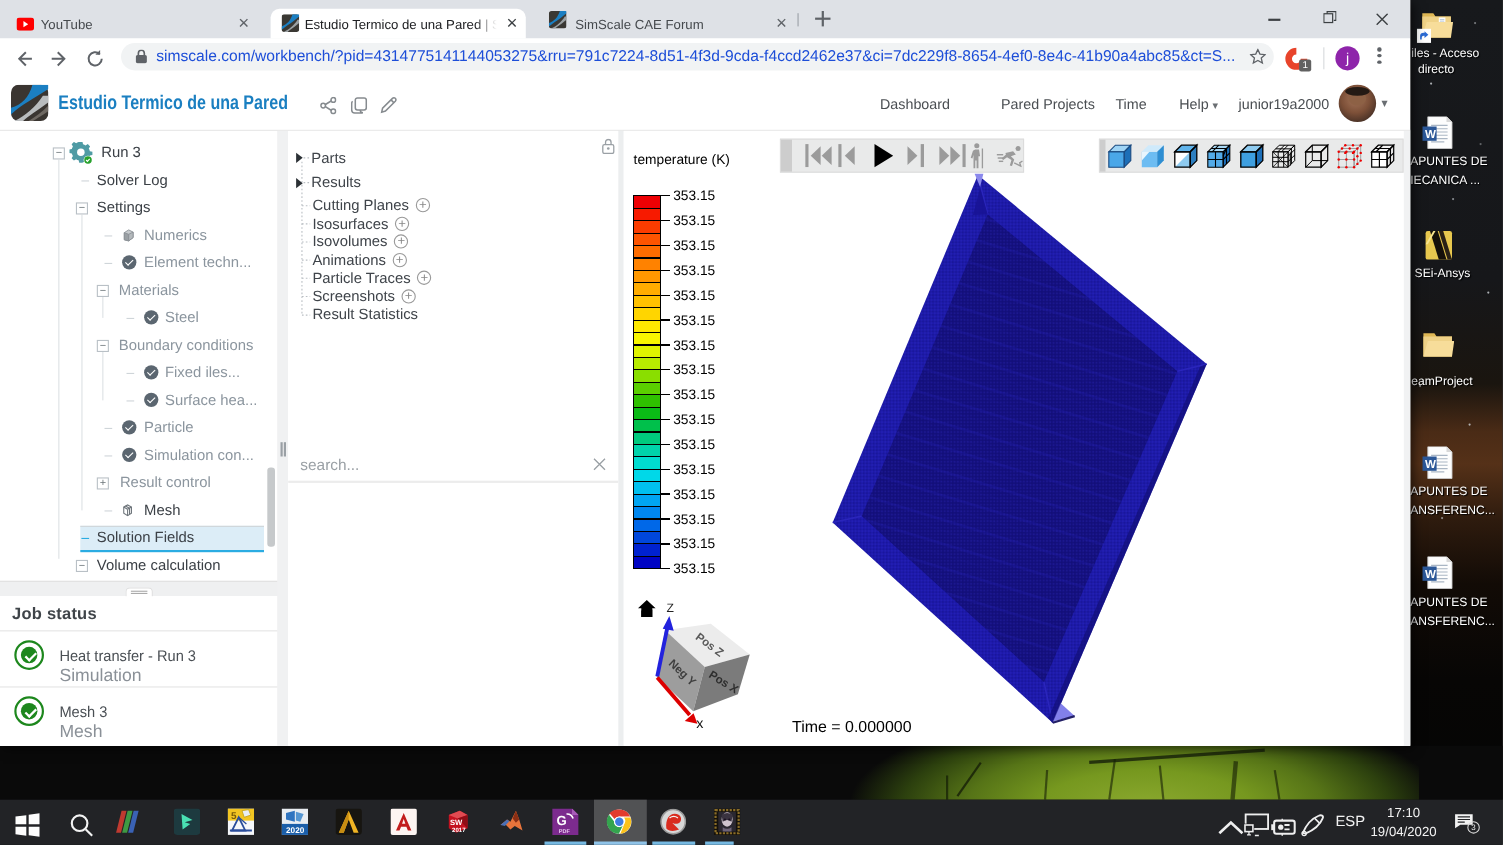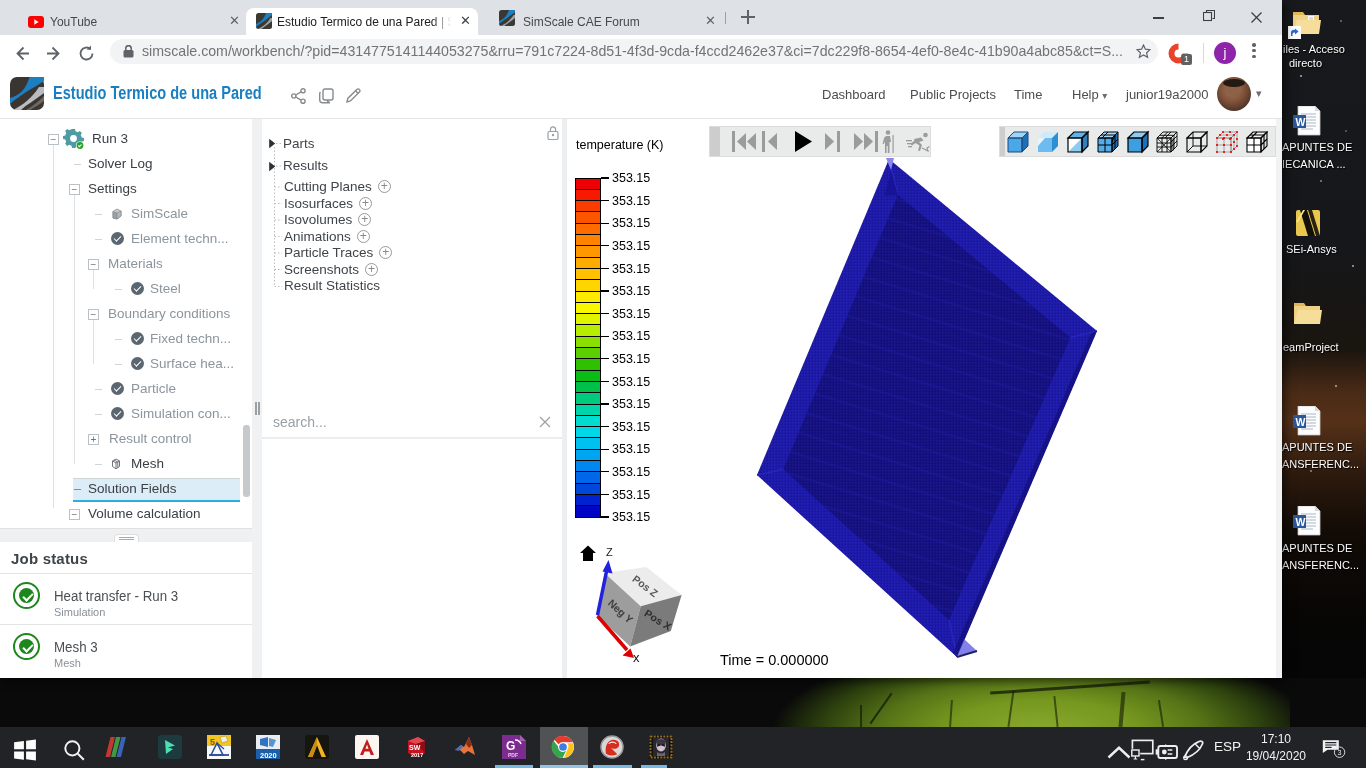--- a/index.html
+++ b/index.html
@@ -18,21 +18,21 @@
 
 #browser{position:absolute;left:0;top:0;width:1282px;height:678px;background:#fff;z-index:10;box-shadow:3px 3px 9px rgba(0,0,0,.55)}
 #tabstrip{position:absolute;left:0;top:0;width:1282px;height:35px;background:#dee1e6}
 .tab{position:absolute;top:8px;height:27px;font-size:12px;color:#45494d}
 .tab .ttl{position:absolute;left:28px;top:7px;white-space:nowrap;overflow:hidden}
 .tabx{position:absolute;top:7px;width:13px;height:13px;color:#5f6368;font-size:13px;line-height:12px;text-align:center}
 #activetab{position:absolute;left:246px;top:8px;width:232px;height:27px;background:#fff;border-radius:8px 8px 0 0}
 
 #navbar{position:absolute;left:0;top:35px;width:1282px;height:36px;background:#fff}
 #pill{position:absolute;left:110px;top:3.5px;width:1048px;height:25px;border-radius:13px;background:#f1f3f4;
- font-size:14.2px;color:#737373;line-height:25px;white-space:nowrap;overflow:hidden}
+ font-size:14.2px;color:#1d4ed8;line-height:25px;white-space:nowrap;overflow:hidden}
 
 #apphead{position:absolute;left:0;top:71px;width:1282px;height:48px;background:#fff;border-bottom:1px solid #e5e5e5}
 #apptitle{position:absolute;left:53px;top:12px;font-size:18px;font-weight:bold;color:#1a7fc1;transform:scaleX(.81);transform-origin:left center;white-space:nowrap}
 .hmenu{position:absolute;top:16px;font-size:13px;color:#4a4e52}
 
 #content{position:absolute;left:0;top:119px;width:1282px;height:559px;background:#fff}
 .treerow{position:absolute;font-size:13.5px;color:#3b4046;white-space:nowrap}
 .treerow.gray{color:#8b959e}
 .vline{position:absolute;width:1px;background:#dde1e4}
 .hdash{position:absolute;height:1px;background:#cfd5d9}
@@ -44,21 +44,21 @@
 #vsplit2{position:absolute;left:562px;top:0;width:5px;height:559px;background:#eceeef}
 #rightsb{position:absolute;left:1276px;top:0;width:6px;height:559px;background:#f1f2f3}
 
 .mrow{position:absolute;font-size:13.5px;color:#3f444a;white-space:nowrap;display:flex;align-items:center}
 .plus{display:inline-block;width:13px;height:13px;border:1px solid #999;border-radius:50%;color:#888;
  font-size:12px;line-height:11px;text-align:center;margin-left:6px}
 
 #jobsplit{position:absolute;left:0;top:409px;width:253px;height:14px;background:#eff0f1;border-top:1px solid #e0e0e0}
 #jobpanel{position:absolute;left:0;top:423px;width:254px;height:136px;background:#fff}
 .jrow .t1{font-size:14px;color:#4a4f54;transform:scaleX(.95);transform-origin:left center}
-.jrow .t2{font-size:11px;color:#8a9097}
+.jrow .t2{font-size:16px;color:#8a9097}
 .gcirc{position:absolute;width:27px;height:27px;border:2.5px solid #1d871d;border-radius:50%}
 .gcirc:before{content:"";position:absolute;left:3.5px;top:3.5px;width:15px;height:15px;background:#1d871d;border-radius:50%}
 .gcirc:after{content:"";position:absolute;left:8px;top:8.8px;width:8px;height:4px;border-left:2.2px solid #fff;border-bottom:2.2px solid #fff;transform:rotate(-45deg);z-index:2}
 
 #viewport{position:absolute;left:567px;top:0;width:709px;height:559px;background:#fff}
 .toolbar{position:absolute;top:7px;height:31px;background:#e9eaea;border:1px solid #dcdcdc}
 </style></head>
 <body>
 
 <div id="deskright"></div>
@@ -70,21 +70,21 @@
 <div class="grass" style="left:1160px;top:700px;height:27px;transform:rotate(-9deg)"></div>
 <div class="grass" style="left:950px;top:700px;height:27px;transform:rotate(4deg)"></div>
 <div class="grass" style="left:860px;top:705px;height:22px;opacity:.6"></div>
 <div style="position:absolute;left:880px;top:690px;width:2px;height:37px;background:#0e1405;transform:rotate(35deg);opacity:.7"></div>
 <div style="position:absolute;left:990px;top:686px;width:160px;height:3px;background:#16200a;transform:rotate(-4deg);opacity:.8"></div>
 <div id="deskicons"></div>
 
 <div id="browser">
  <div id="tabstrip">
 
-  <div class="tab" style="left:16px;width:236px">
+  <div class="tab" style="left:3px;width:236px">
    <svg style="position:absolute;left:12px;top:8px" width="16" height="12" viewBox="0 0 16 12">
           <rect width="16" height="12" rx="3" fill="#f00"></rect>
           <path d="M6.3 3.2 L10.6 6 L6.3 8.8 Z" fill="#fff"></path>
         </svg>
    <div class="ttl" style="left:34px">YouTube</div>
    <div class="tabx" style="left:212px">✕</div>
   </div>
 
   <div id="activetab">
    <svg style="position:absolute;left:10px;top:5px" width="16" height="16" viewBox="0 0 16 16">
@@ -183,22 +183,22 @@
           <path d="M11 14.5 a2.5 2.5 0 0 1 -2.5 -2.5 M1.5 4 a2.5 2.5 0 0 0 -0.8 1.8 V 12 a 2.8 2.8 0 0 0 2.8 2.7 H 10.5"></path>
         </g>
       </svg>
 
   <svg style="position:absolute;left:345px;top:16px" width="16" height="17" viewBox="0 0 16 17">
         <g fill="none" stroke="#868b8f" stroke-width="1.4">
           <path d="M2 15 L2.8 11.4 L11.8 2.4 a1.8 1.8 0 0 1 2.6 0 a1.8 1.8 0 0 1 0 2.6 L5.4 14 L2 15 Z"></path>
           <path d="M10.5 3.8 L13 6.3"></path>
         </g>
       </svg>
-  <div class="hmenu" style="left:822px">Dashboard</div>
-  <div class="hmenu" style="left:910px">Public Projects</div>
+  <div class="hmenu" style="left:800px">Dashboard</div>
+  <div class="hmenu" style="left:910px">Pared Projects</div>
   <div class="hmenu" style="left:1014px">Time</div>
   <div class="hmenu" style="left:1072px">Help <span style="font-size:10px;color:#6a6e72">▾</span></div>
   <div class="hmenu" style="left:1126px">junior19a2000</div>
   <div style="position:absolute;left:1217px;top:6px;width:34px;height:34px;border-radius:50%;background:radial-gradient(circle at 45% 38%,#a4755a 0%,#7d5038 45%,#3c2a22 85%);overflow:hidden">
    <div style="position:absolute;left:9px;top:6px;width:16px;height:13px;border-radius:50%;background:#8d6145"></div>
    <div style="position:absolute;left:6px;top:2px;width:22px;height:8px;border-radius:50%;background:#241a14"></div>
   </div>
   <div class="hmenu" style="left:1256px;font-size:11px;color:#6a6e72">▾</div>
  </div>
  <div id="content">
@@ -221,37 +221,37 @@
   <div class="pmbox" style="left:69px;top:64.5px">−</div>
   <div class="treerow" style="left:88px;top:62px">Settings</div>
   <div class="hdash" style="left:95px;top:95px;width:7px"></div>
   <svg style="position:absolute;left:109px;top:88px" width="15" height="15" viewBox="0 0 15 15">
         <g fill="#a9aeb2" stroke="#8a9095" stroke-width="0.8">
           <path d="M4 4.5 L8 2 L12 4 L12 9 L8 12 L4 11 Z" fill="#c6cacd"></path>
           <path d="M4 4.5 L8 6 L8 12 L4 11 Z" fill="#9aa0a4"></path>
           <path d="M8 6 L12 4 L12 9 L8 12 Z" fill="#b4b9bc"></path>
         </g>
       </svg>
-  <div class="treerow gray" style="left:131px;top:87px">SimScale</div>
+  <div class="treerow gray" style="left:131px;top:87px">Numerics</div>
   <div class="hdash" style="left:95px;top:120px;width:7px"></div>
   <div class="hdash" style="left:115px;top:170px;width:7px"></div>
   <div class="hdash" style="left:115px;top:220px;width:7px"></div>
   <div class="hdash" style="left:115px;top:245px;width:7px"></div>
   <div class="hdash" style="left:95px;top:270px;width:7px"></div>
   <div class="hdash" style="left:95px;top:295px;width:7px"></div>
   <div class="ckc" style="left:111px;top:113px"></div>
   <div class="treerow gray" style="left:131px;top:112px">Element techn...</div>
   <div class="pmbox" style="left:88px;top:139.5px">−</div>
   <div class="treerow gray" style="left:108px;top:137px">Materials</div>
   <div class="ckc" style="left:131px;top:163px"></div>
   <div class="treerow gray" style="left:150px;top:162px">Steel</div>
   <div class="pmbox" style="left:88px;top:189.5px">−</div>
   <div class="treerow gray" style="left:108px;top:187px">Boundary conditions</div>
   <div class="ckc" style="left:131px;top:213px"></div>
-  <div class="treerow gray" style="left:150px;top:212px">Fixed techn...</div>
+  <div class="treerow gray" style="left:150px;top:212px">Fixed iles...</div>
   <div class="ckc" style="left:131px;top:238px"></div>
   <div class="treerow gray" style="left:150px;top:237px">Surface hea...</div>
   <div class="ckc" style="left:111px;top:263px"></div>
   <div class="treerow gray" style="left:131px;top:262px">Particle</div>
   <div class="ckc" style="left:111px;top:288px"></div>
   <div class="treerow gray" style="left:131px;top:287px">Simulation con...</div>
   <div class="pmbox" style="left:88px;top:314.5px">+</div>
   <div class="treerow gray" style="left:109px;top:312px">Result control</div>
   <div class="hdash" style="left:95px;top:345px;width:7px"></div>
   <svg style="position:absolute;left:109px;top:338px" width="14" height="14" viewBox="0 0 14 14">

